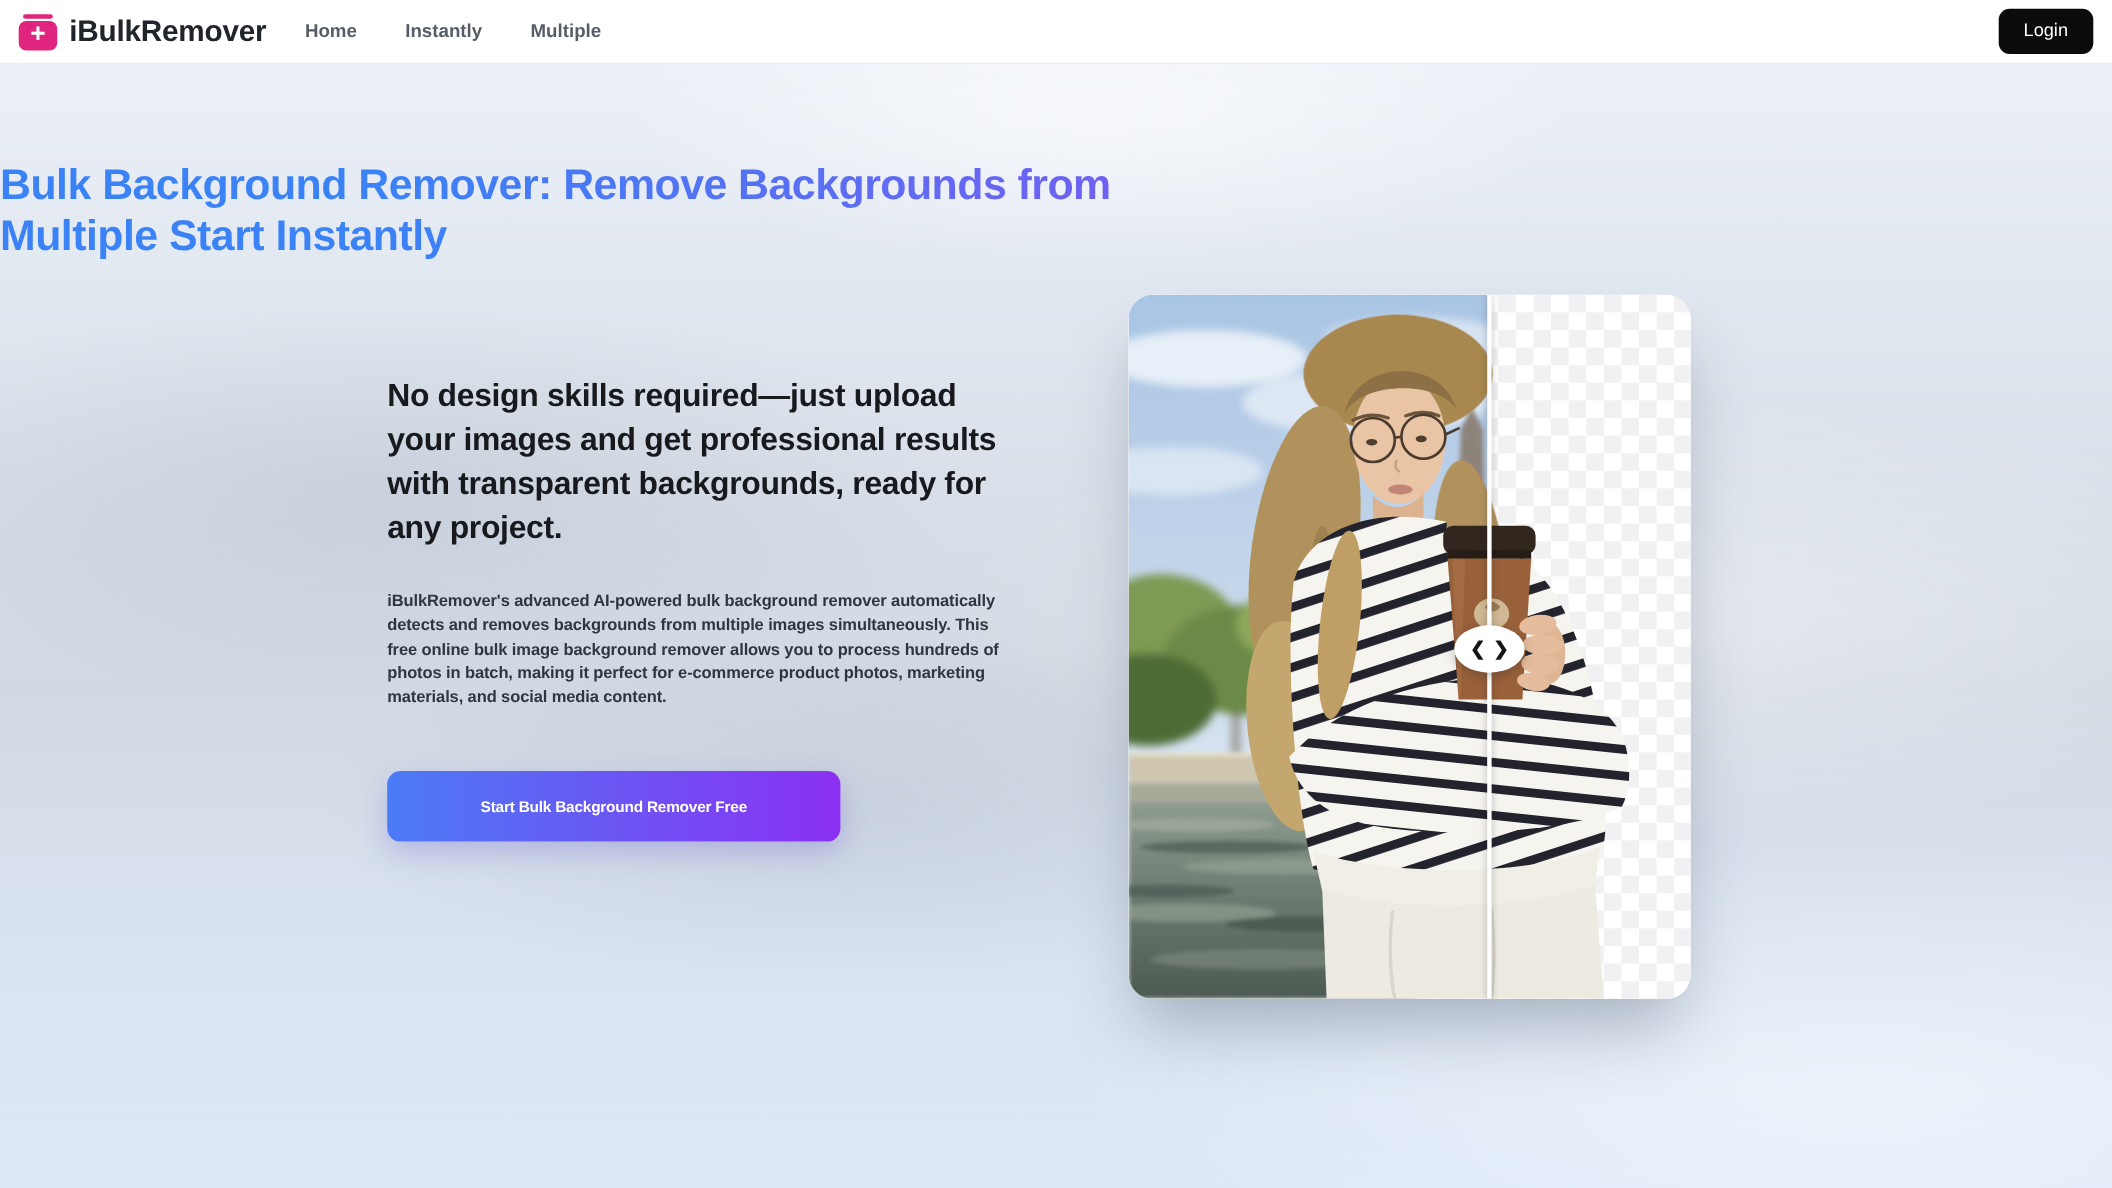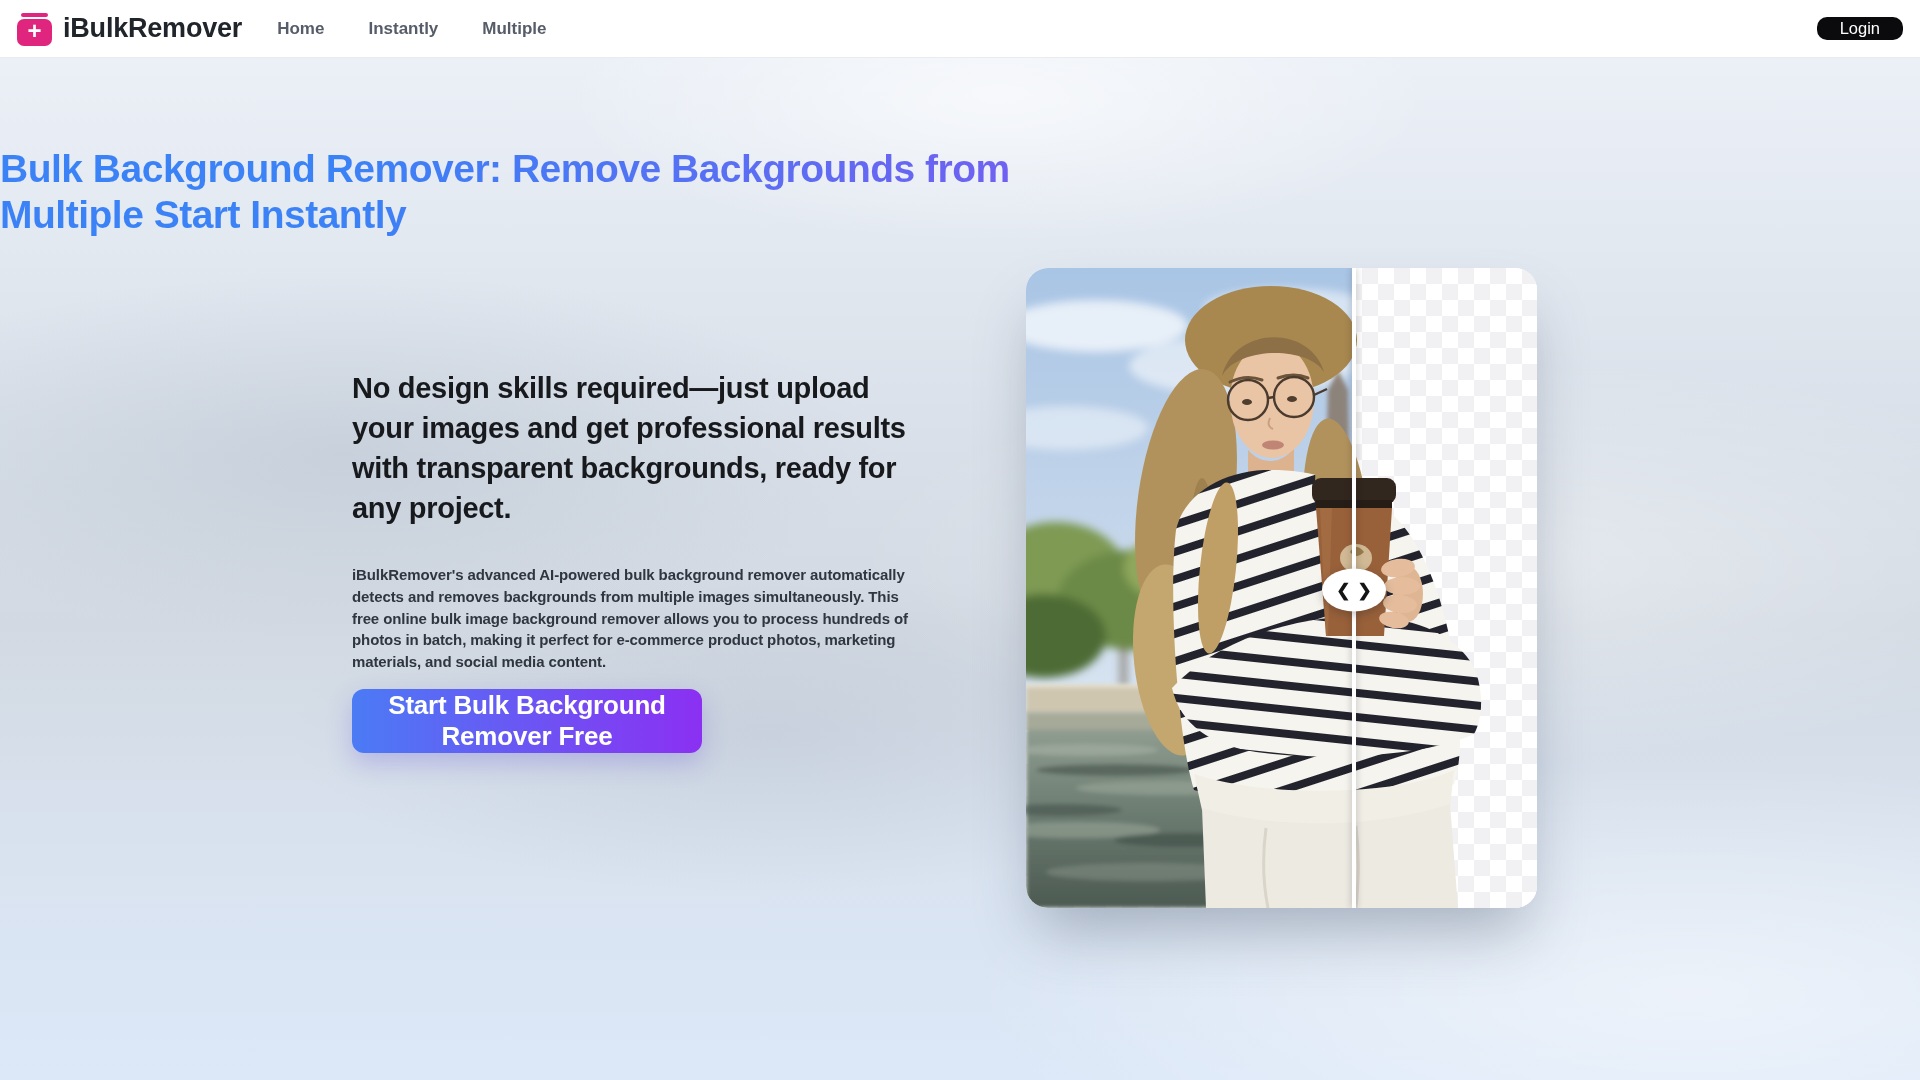--- a/index.html
+++ b/index.html
@@ -27,38 +27,38 @@
     border-bottom:1px solid #e8ebf0;display:flex;align-items:center;padding:0 17px;z-index:10;}
   .logo{display:flex;align-items:center;gap:11px;cursor:pointer;}
   .logo-icon{position:relative;width:35px;height:27px;margin-top:7px;background:var(--brand-pink);
     border-radius:7px;display:flex;align-items:center;justify-content:center;}
   .logo-icon::before{content:"";position:absolute;top:-6px;left:4px;right:4px;height:4px;
     background:var(--brand-pink);border-radius:2px;}
   .logo-plus{color:#fff;font-size:24px;font-weight:700;line-height:1;margin-top:-2px;}
   .brand-name{font-size:27px;font-weight:700;color:#20242b;letter-spacing:-.2px;}
   .nav{display:flex;margin-left:35px;gap:44px;}
   .nav a{font-size:17px;font-weight:600;color:#565d68;text-decoration:none;cursor:pointer;}
-  .login-btn{margin-left:auto;height:23px;padding:0 23px;background:var(--login-bg);color:#fff;
+  .login-btn{margin-left:auto;height:41px;padding:0 23px;background:var(--login-bg);color:#fff;
     border:none;border-radius:10px;font-size:16.5px;font-family:inherit;cursor:pointer;}
 
   
   .hero-title{position:absolute;top:146px;left:0;right:0;text-align:left;
     font-size:39px;font-weight:800;line-height:1.18;letter-spacing:-.5px;
     background:linear-gradient(90deg,var(--title-gradient-from) 18%,var(--title-gradient-to) 82%);
     -webkit-background-clip:text;background-clip:text;-webkit-text-fill-color:transparent;color:transparent;}
   .hero-title span{display:block;}
 
   
-  .hero-left{position:absolute;left:352px;top:368px;width:565px;}
+  .hero-left{position:absolute;left:352px;top:340px;width:565px;}
   .hero-sub{font-size:29px;font-weight:700;line-height:1.38;color:#17191d;letter-spacing:-.3px;}
   .hero-desc{margin-top:36px;font-size:15px;line-height:1.45;color:#2f3640;letter-spacing:-.1px;font-weight:bold;}
-  .cta{display:flex;align-items:center;justify-content:center;margin-top:16px;width:350px;height:64px;
+  .cta{display:flex;align-items:center;justify-content:center;margin-top:56px;width:412px;height:64px;
     border:none;border-radius:12px;cursor:pointer;font-family:inherit;
     background:linear-gradient(90deg,var(--cta-gradient-from) 0%,var(--cta-gradient-to) 100%);
-    color:#fff;font-size:26px;font-weight:700;letter-spacing:-.2px;
+    color:#fff;font-size:14px;font-weight:700;letter-spacing:-.2px;
     box-shadow:0 10px 24px rgba(90,70,220,.25);}
 
   
   .compare-card{position:absolute;left:1026px;top:268px;width:511px;height:640px;border-radius:22px;
     overflow:hidden;background:#fff;box-shadow:0 34px 60px -12px rgba(71,85,105,.38);}
   .checker-bg{position:absolute;inset:0;
     background:conic-gradient(#f1f1f3 90deg,#ffffff 90deg 180deg,#f1f1f3 180deg 270deg,#ffffff 270deg) 0 0/32px 32px;}
   .scene{position:absolute;inset:0;width:511px;height:640px;}
   .divider{position:absolute;left:326px;top:0;bottom:0;width:4px;background:#ffffff;
     box-shadow:0 0 7px rgba(30,30,40,.3);cursor:ew-resize;}

